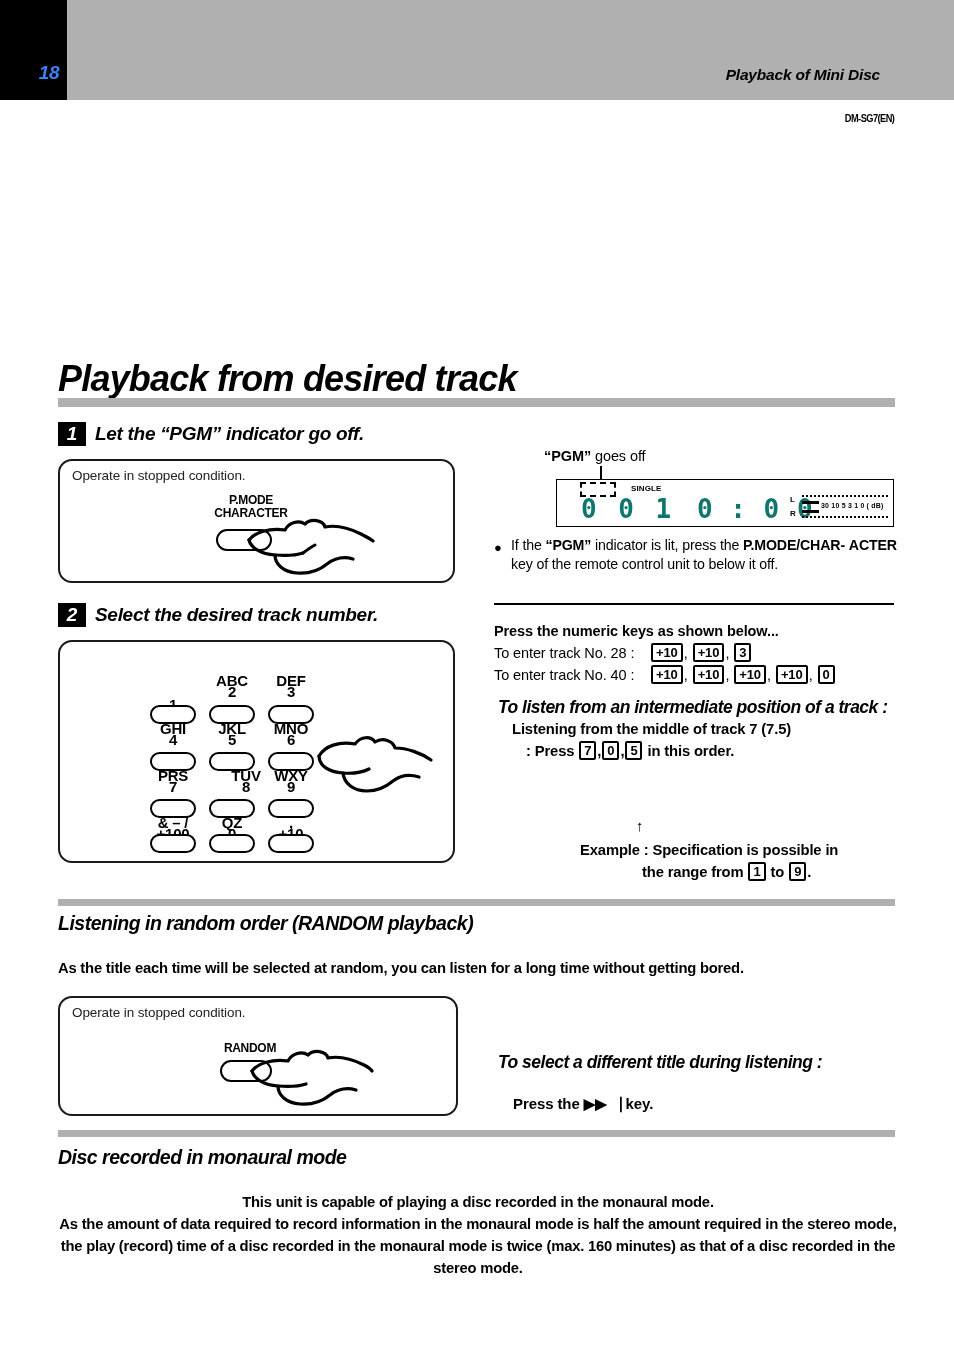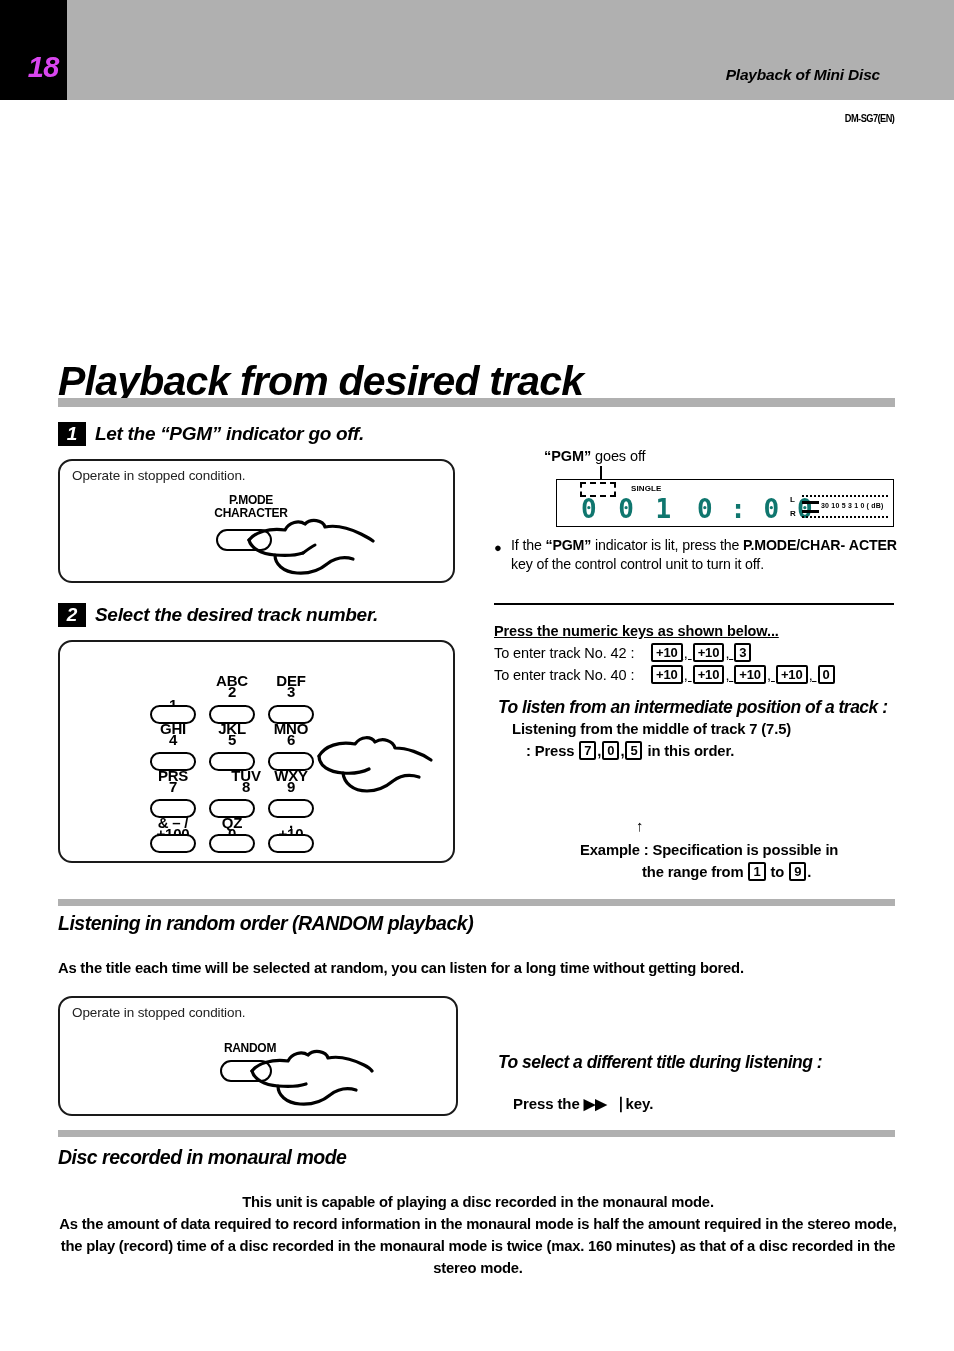--- a/index.html
+++ b/index.html
@@ -25,22 +25,22 @@
     position: absolute;
     left: 0; top: 0;
     width: 67px; height: 100px;
     background: #000000;
   }
   .page-num {
     position: absolute;
     left: 0; right: 8px;
     bottom: 16px;
     text-align: right;
-    color: #d946ef;
-    font-size: 29px;
+    color: #3b82f6;
+    font-size: 19px;
     font-weight: bold;
     font-style: italic;
     font-family: "Liberation Sans", sans-serif;
     letter-spacing: -0.5px;
   }
   .header-title {
     position: absolute;
     right: 74px;
     top: 75px;
     transform: translateY(-50%);
@@ -58,21 +58,21 @@
     letter-spacing: -0.6px;
     transform: scaleX(0.88);
     transform-origin: right center;
   }
 
   
   .main-title {
     position: absolute;
     left: 58px;
     top: 358px;
-    font-size: 41px;
+    font-size: 36px;
     font-weight: bold;
     font-style: italic;
     letter-spacing: -0.8px;
   }
   .title-rule {
     position: absolute;
     left: 58px;
     top: 398px;
     width: 837px;
     height: 9px;
@@ -255,21 +255,20 @@
     width: 400px; height: 1.6px;
     background: #000;
   }
 
   .numeric-block {
     position: absolute;
     left: 494px; top: 620px;
     font-size: 14.5px;
     line-height: 22px;
     letter-spacing: -0.1px;
-    text-decoration: underline;
   }
   .numeric-block .hdr { font-weight: bold; }
   .keycap {
     display: inline-block;
     border: 2px solid #000;
     border-radius: 2px;
     padding: 0px 3px;
     font-size: 13px;
     font-weight: bold;
     line-height: 15px;
@@ -471,28 +470,28 @@
     <div class="meter-dots" style="left:12px; top:2px; width:86px; border-top:2px dotted #000;"></div>
     <div class="meter-solid" style="left:12px; top:8px; width:17px;"></div>
     <div class="meter-solid" style="left:12px; top:17px; width:17px;"></div>
     <div class="meter-dots" style="left:12px; top:23px; width:86px; border-top:2px dotted #000;"></div>
     <div class="meter-scale" style="left:31px; top:9px;">30  10   5   3   1   0 ( dB)</div>
   </div>
 </div>
 
 <div class="bullet-note">
   <span class="dot">●</span>
-  <span class="txt"><span>If the </span><b>“PGM”</b><span> indicator is lit, press the </span><b>P.MODE/CHAR-</b> <b>ACTER</b><span> key of the control control unit to turn it off.</span></span>
+  <span class="txt"><span>If the </span><b>“PGM”</b><span> indicator is lit, press the </span><b>P.MODE/CHAR-</b> <b>ACTER</b><span> key of the remote control unit to below it off.</span></span>
 </div>
 
 <div class="hr-thin"></div>
 <div class="numeric-block">
   <div class="hdr">Press the numeric keys as shown below...</div>
   <div class="numrow">
-    <span class="lbl">To enter track No. 42 :</span><span class="keycap">+10</span>,&nbsp;<span class="keycap">+10</span>,&nbsp;<span class="keycap">3</span>
+    <span class="lbl">To enter track No. 28 :</span><span class="keycap">+10</span>,&nbsp;<span class="keycap">+10</span>,&nbsp;<span class="keycap">3</span>
   </div>
   <div class="numrow">
     <span class="lbl">To enter track No. 40 :</span><span class="keycap">+10</span>,&nbsp;<span class="keycap">+10</span>,&nbsp;<span class="keycap">+10</span>,&nbsp;<span class="keycap">+10</span>,&nbsp;<span class="keycap">0</span>
   </div>
 </div>
 
 <div class="interm-head">To listen from an intermediate position of a track :</div>
 <div class="interm-body">
   <div class="ind1">Listening from the middle of track 7 (7.5)</div>
   <div class="ind2"><span>: Press </span><span class="keycap">7</span>,<span class="keycap">0</span>,<span class="keycap">5</span><span> in this order.</span></div>

